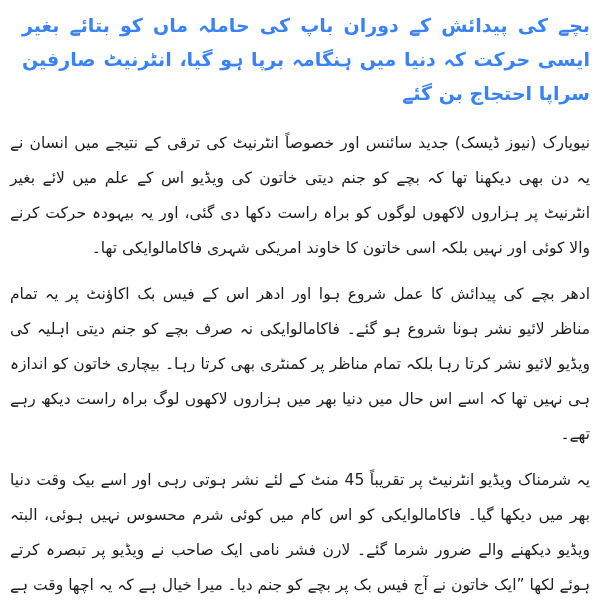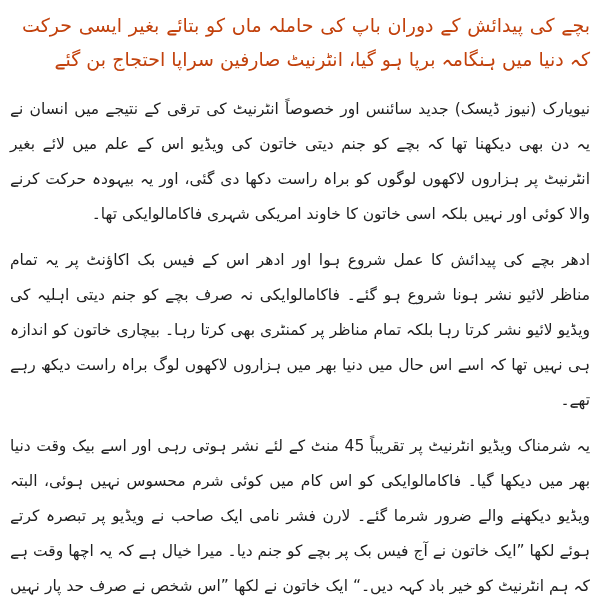--- a/index.html
+++ b/index.html
@@ -18,24 +18,24 @@
       display: flex;
       flex-direction: column;
       font-family: "DejaVu Sans", sans-serif;
       color: #1d1d1d;
     }
     .headline {
       direction: rtl;
       unicode-bidi: embed;
       text-align: justify;
       font-family: "DejaVu Sans", sans-serif;
-      font-weight: normal;
+      font-weight: bold;
       font-size: 19px;
       line-height: 34px;
-      color: #c2410c;
+      color: #3b82f6;
       margin: 0 0 16px 16px;
     }
     .para {
       direction: rtl;
       unicode-bidi: embed;
       text-align: justify;
       font-family: "DejaVu Sans", sans-serif;
       font-size: 15.5px;
       line-height: 35px;
       color: #1f1f1f;

